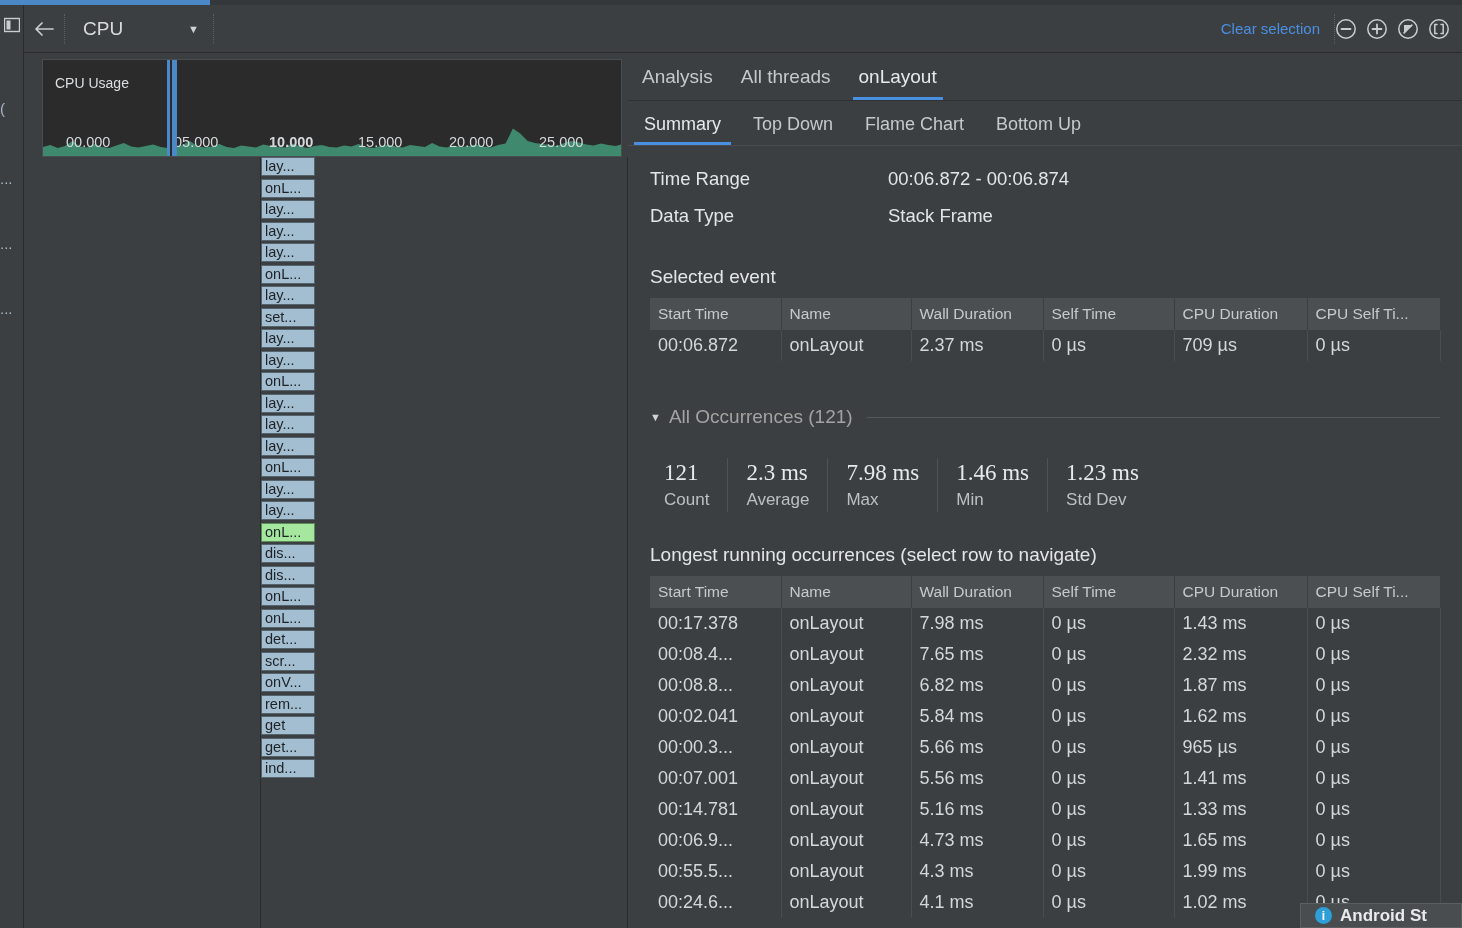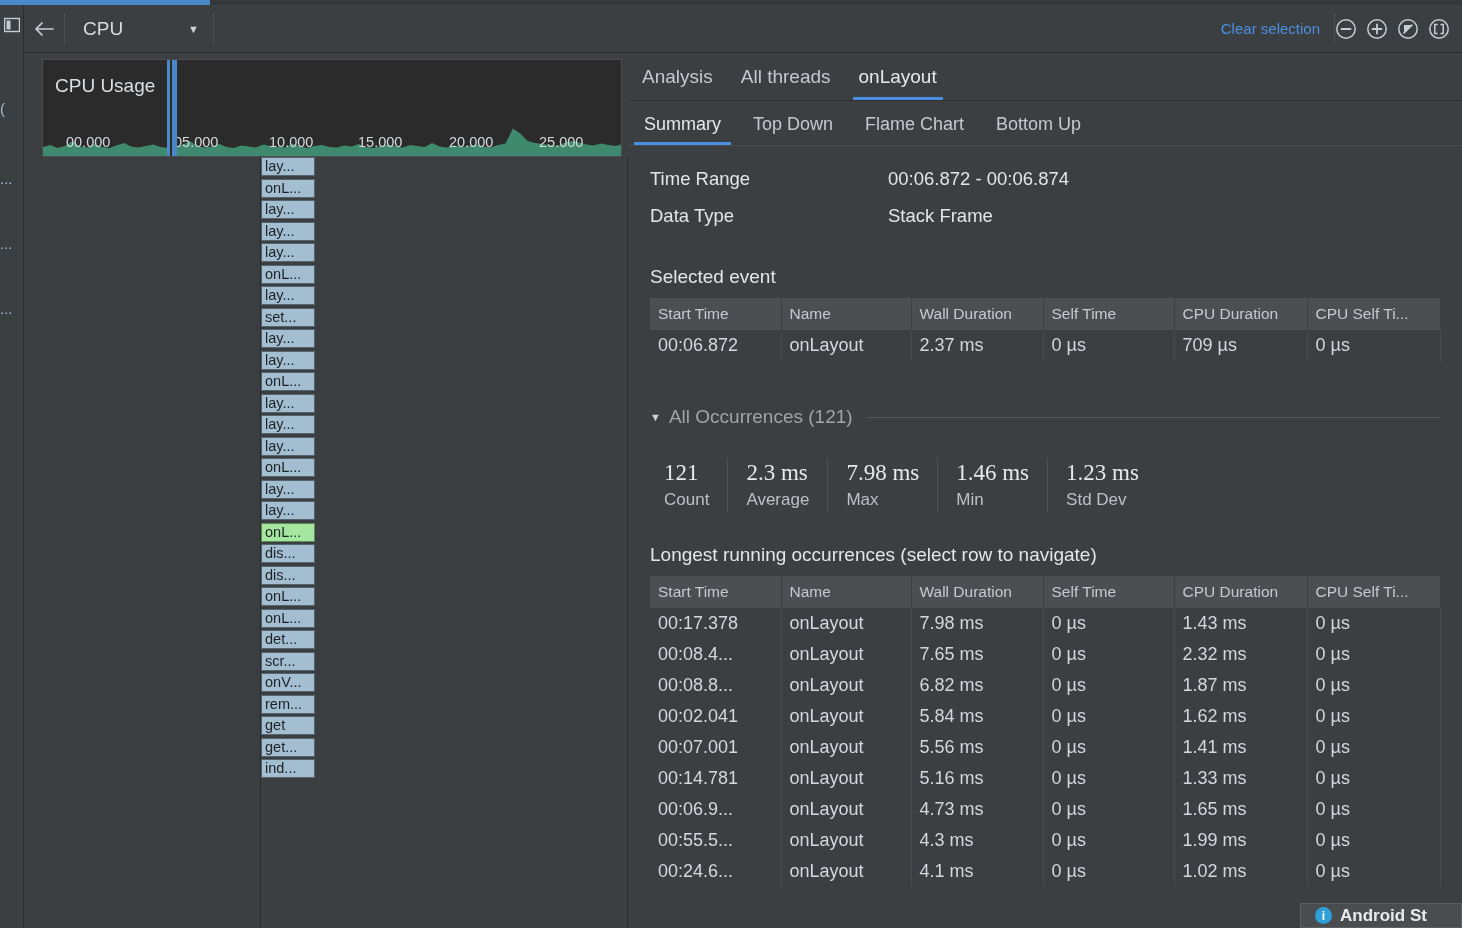--- a/index.html
+++ b/index.html
@@ -56,21 +56,21 @@
   .left-panel {
     position:absolute; left:24px; top:53px; width:604px; height:875px;
     background:#3c3f41;
   }
   .cpu-card {
     position:absolute; left:18px; top:6px; width:580px; height:98px;
     background:#2b2b2b; border:1px solid #4a4d4f;
     overflow:hidden;
   }
   .cpu-title {
-    position:absolute; left:12px; top:15px; color:#dcdfe2; font-size:19px;
+    position:absolute; left:12px; top:15px; color:#dcdfe2; font-size:14px;
   }
   .cpu-graph { position:absolute; left:0; bottom:0; width:580px; height:30px; }
   .cpu-ticks {
     position:absolute; left:0; bottom:6px; width:580px; height:20px;
     color:#d6d9dc; font-size:14.5px;
   }
   .cpu-ticks span { position:absolute; bottom:0;padding-left:13px; }
   .cpu-sel {
     position:absolute; top:0; height:98px; width:10px; background:#4a88c7;
   }
@@ -246,21 +246,21 @@
     <div class="cpu-card">
       <div class="cpu-title">CPU Usage</div>
 
       <svg class="cpu-graph" viewBox="0 0 580 30" preserveAspectRatio="none">
         <path id="cpu-area" fill="#3f8a6e" stroke="none" d="M0,30 L0.0,21.0 L7.3,19.0 L14.7,22.0 L22.0,20.0 L29.4,15.0 L36.7,20.5 L44.1,21.5 L51.4,18.0 L58.7,21.0 L66.1,22.0 L73.4,19.5 L80.8,17.0 L88.1,20.5 L95.4,21.5 L102.8,20.0 L110.1,18.5 L117.5,21.0 L124.8,22.0 L132.2,20.5 L139.5,19.0 L146.8,15.0 L154.2,20.0 L161.5,21.5 L168.9,20.5 L176.2,18.0 L183.5,21.0 L190.9,22.0 L198.2,19.5 L205.6,20.5 L212.9,21.5 L220.3,18.5 L227.6,20.0 L234.9,21.0 L242.3,21.5 L249.6,17.5 L257.0,20.5 L264.3,22.0 L271.6,20.0 L279.0,19.0 L286.3,21.0 L293.7,21.5 L301.0,19.5 L308.4,20.5 L315.7,18.0 L323.0,21.0 L330.4,22.0 L337.7,20.0 L345.1,18.5 L352.4,20.5 L359.7,21.5 L367.1,19.0 L374.4,20.0 L381.8,21.0 L389.1,17.0 L396.5,20.5 L403.8,21.5 L411.1,19.5 L418.5,21.0 L425.8,20.0 L433.2,18.5 L440.5,20.5 L447.8,21.5 L455.2,19.0 L462.5,17.5 L469.9,2.5 L477.2,7.5 L484.6,15.0 L491.9,17.0 L499.2,18.0 L506.6,19.0 L513.9,20.0 L521.3,17.0 L528.6,15.0 L535.9,16.5 L543.3,18.5 L550.6,19.5 L558.0,17.5 L565.3,19.0 L572.7,20.0 L580.0,18.0 L580,30 Z"></path>
       </svg>
 
       <div class="cpu-ticks">
         <span style="left:10px;">00.000</span>
         <span style="left:118px;">05.000</span>
-        <span style="left:213px;">10.000</span>
+        <span style="left:213px;font-weight:bold;">10.000</span>
         <span style="left:302px;">15.000</span>
         <span style="left:393px;">20.000</span>
         <span style="left:483px;">25.000</span>
         <span style="left:565px;">30</span>
       </div>
 
       <div class="cpu-sel" style="left:124px;">
         <div class="gap"></div>
       </div>
     </div>
@@ -433,20 +433,28 @@
             </tr>
             <tr>
               <td>00:02.041</td>
               <td>onLayout</td>
               <td>5.84 ms</td>
               <td>0 µs</td>
               <td>1.62 ms</td>
               <td>0 µs</td>
             </tr>
             <tr>
+              <td>00:00.3...</td>
+              <td>onLayout</td>
+              <td>5.66 ms</td>
+              <td>0 µs</td>
+              <td>965 µs</td>
+              <td>0 µs</td>
+            </tr>
+            <tr>
               <td>00:07.001</td>
               <td>onLayout</td>
               <td>5.56 ms</td>
               <td>0 µs</td>
               <td>1.41 ms</td>
               <td>0 µs</td>
             </tr>
             <tr>
               <td>00:14.781</td>
               <td>onLayout</td>

